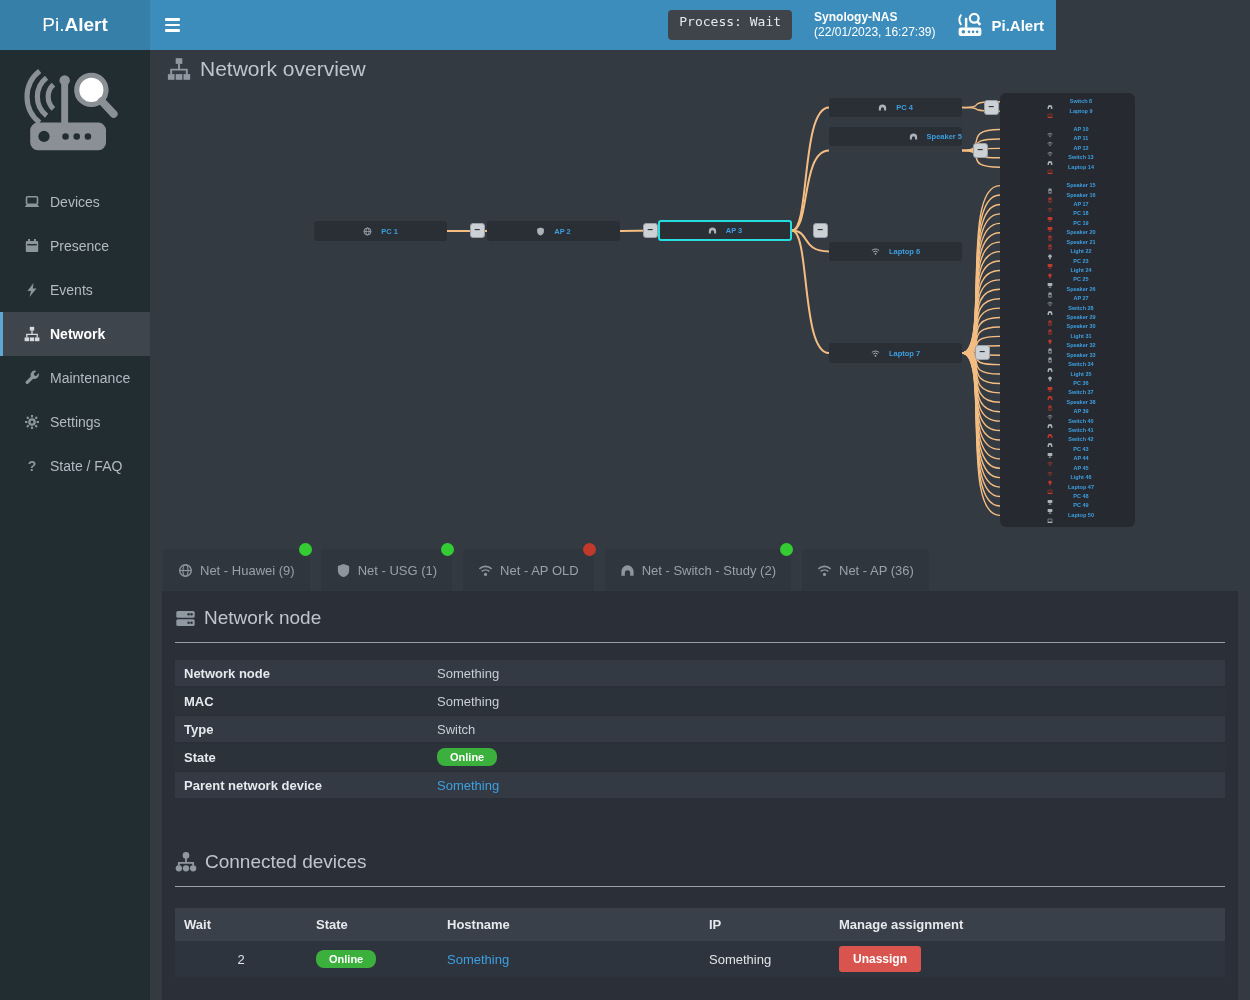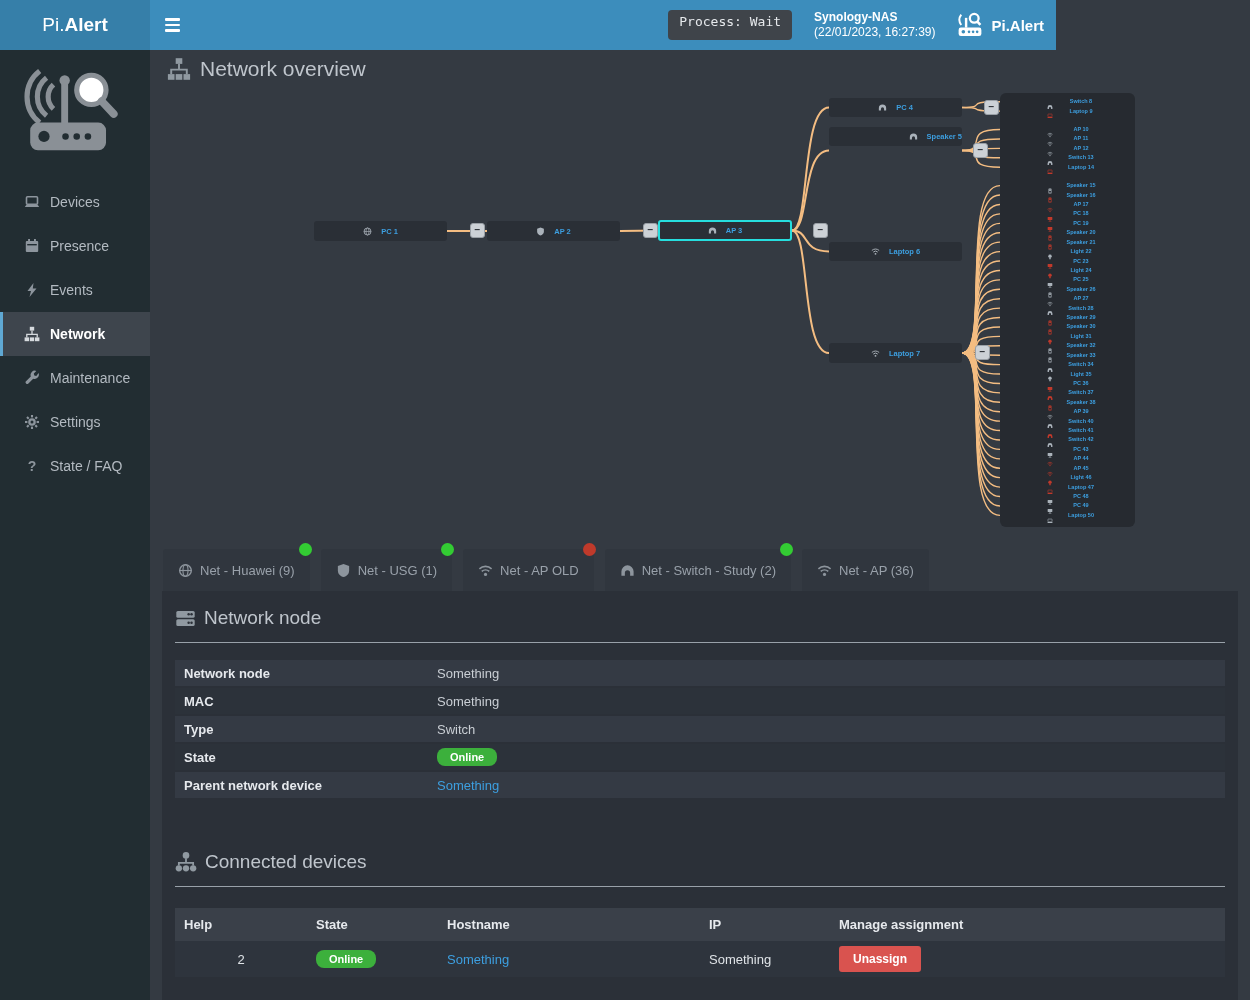--- a/index.html
+++ b/index.html
@@ -739,21 +739,21 @@
             <circle cx="8" cy="12.6" r="2.3" fill="currentColor"></circle>
             <circle cx="13.2" cy="12.6" r="2.3" fill="currentColor"></circle>
             <path d="M8 5.2 V8.6 M2.8 10.6 V8.6 H13.2 V10.6" stroke="currentColor" stroke-width="1.3" fill="none"></path>
           </svg></span>
       <span>Connected devices</span>
     </div>
     <hr class="rule">
     <table class="dev-table">
       <thead id="dev-thead">
           <tr>
-            <th class="c-port">Help</th>
+            <th class="c-port">Wait</th>
             <th class="c-state">State</th>
             <th class="c-host">Hostname</th>
             <th class="c-ip">IP</th>
             <th class="c-manage">Manage assignment</th>
           </tr>
         </thead>
       <tbody id="dev-tbody">
           <tr>
             <td class="port-val">2</td>
             <td><span class="badge-online">Online</span></td>

